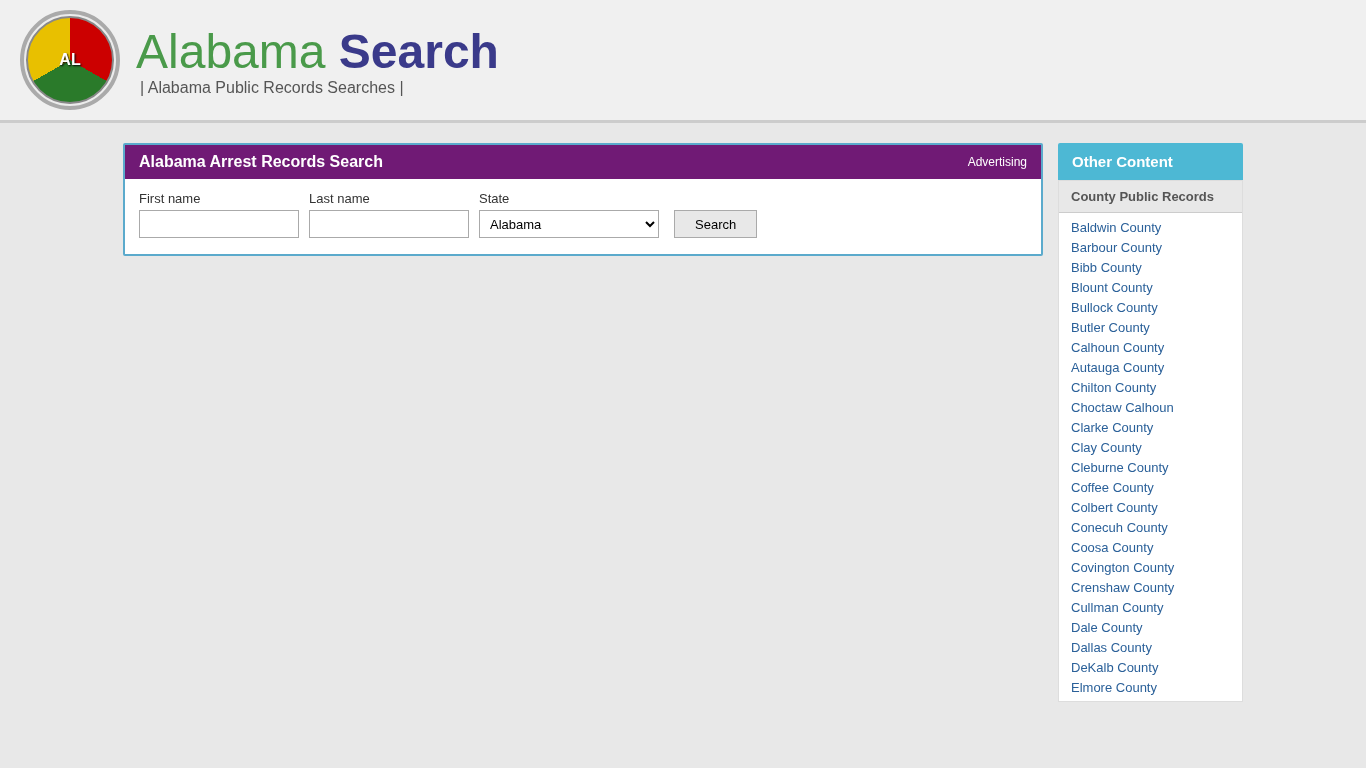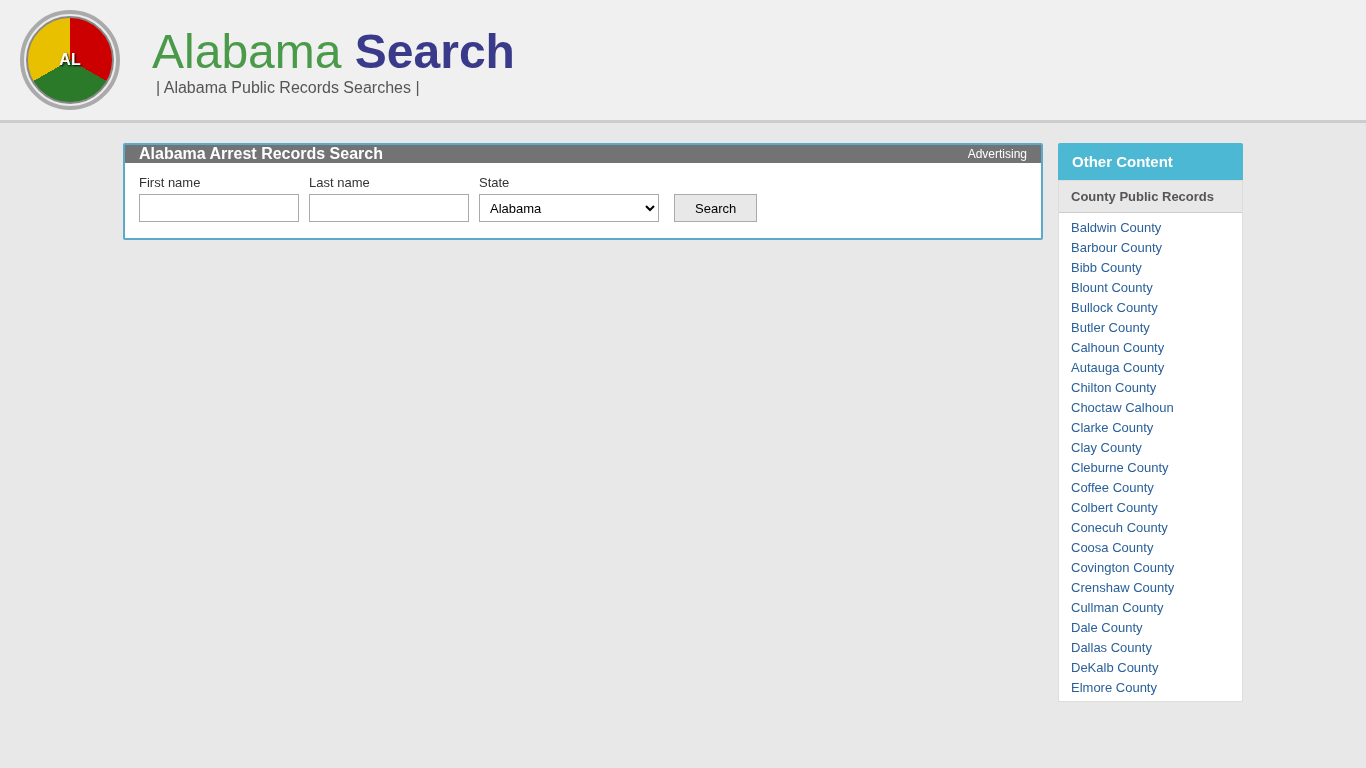--- a/index.html
+++ b/index.html
@@ -9,21 +9,21 @@
       font-size: 14px;
     }
 
     
     #header {
       background-color: #f0f0f0;
       border-bottom: 3px solid #ccc;
       padding: 10px 20px;
       display: flex;
       align-items: center;
-      gap: 32px;
+      gap: 16px;
     }
     #logo-circle {
       width: 100px;
       height: 100px;
       border-radius: 50%;
       border: 4px solid #aaa;
       background: radial-gradient(circle, #fff 30%, #ddd 100%);
       display: flex;
       align-items: center;
       justify-content: center;
@@ -84,22 +84,22 @@
       flex: 1;
       min-width: 0;
     }
 
     #search-box {
       border: 2px solid #5baacc;
       border-radius: 2px;
       overflow: hidden;
     }
     #search-header {
-      background-color: #737373;
-      padding: 0 14px;
+      background-color: #701a75;
+      padding: 8px 14px;
       display: flex;
       justify-content: space-between;
       align-items: center;
     }
     #search-header h2 {
       color: white;
       font-size: 16px;
       font-weight: bold;
     }
     #advertising-label {

